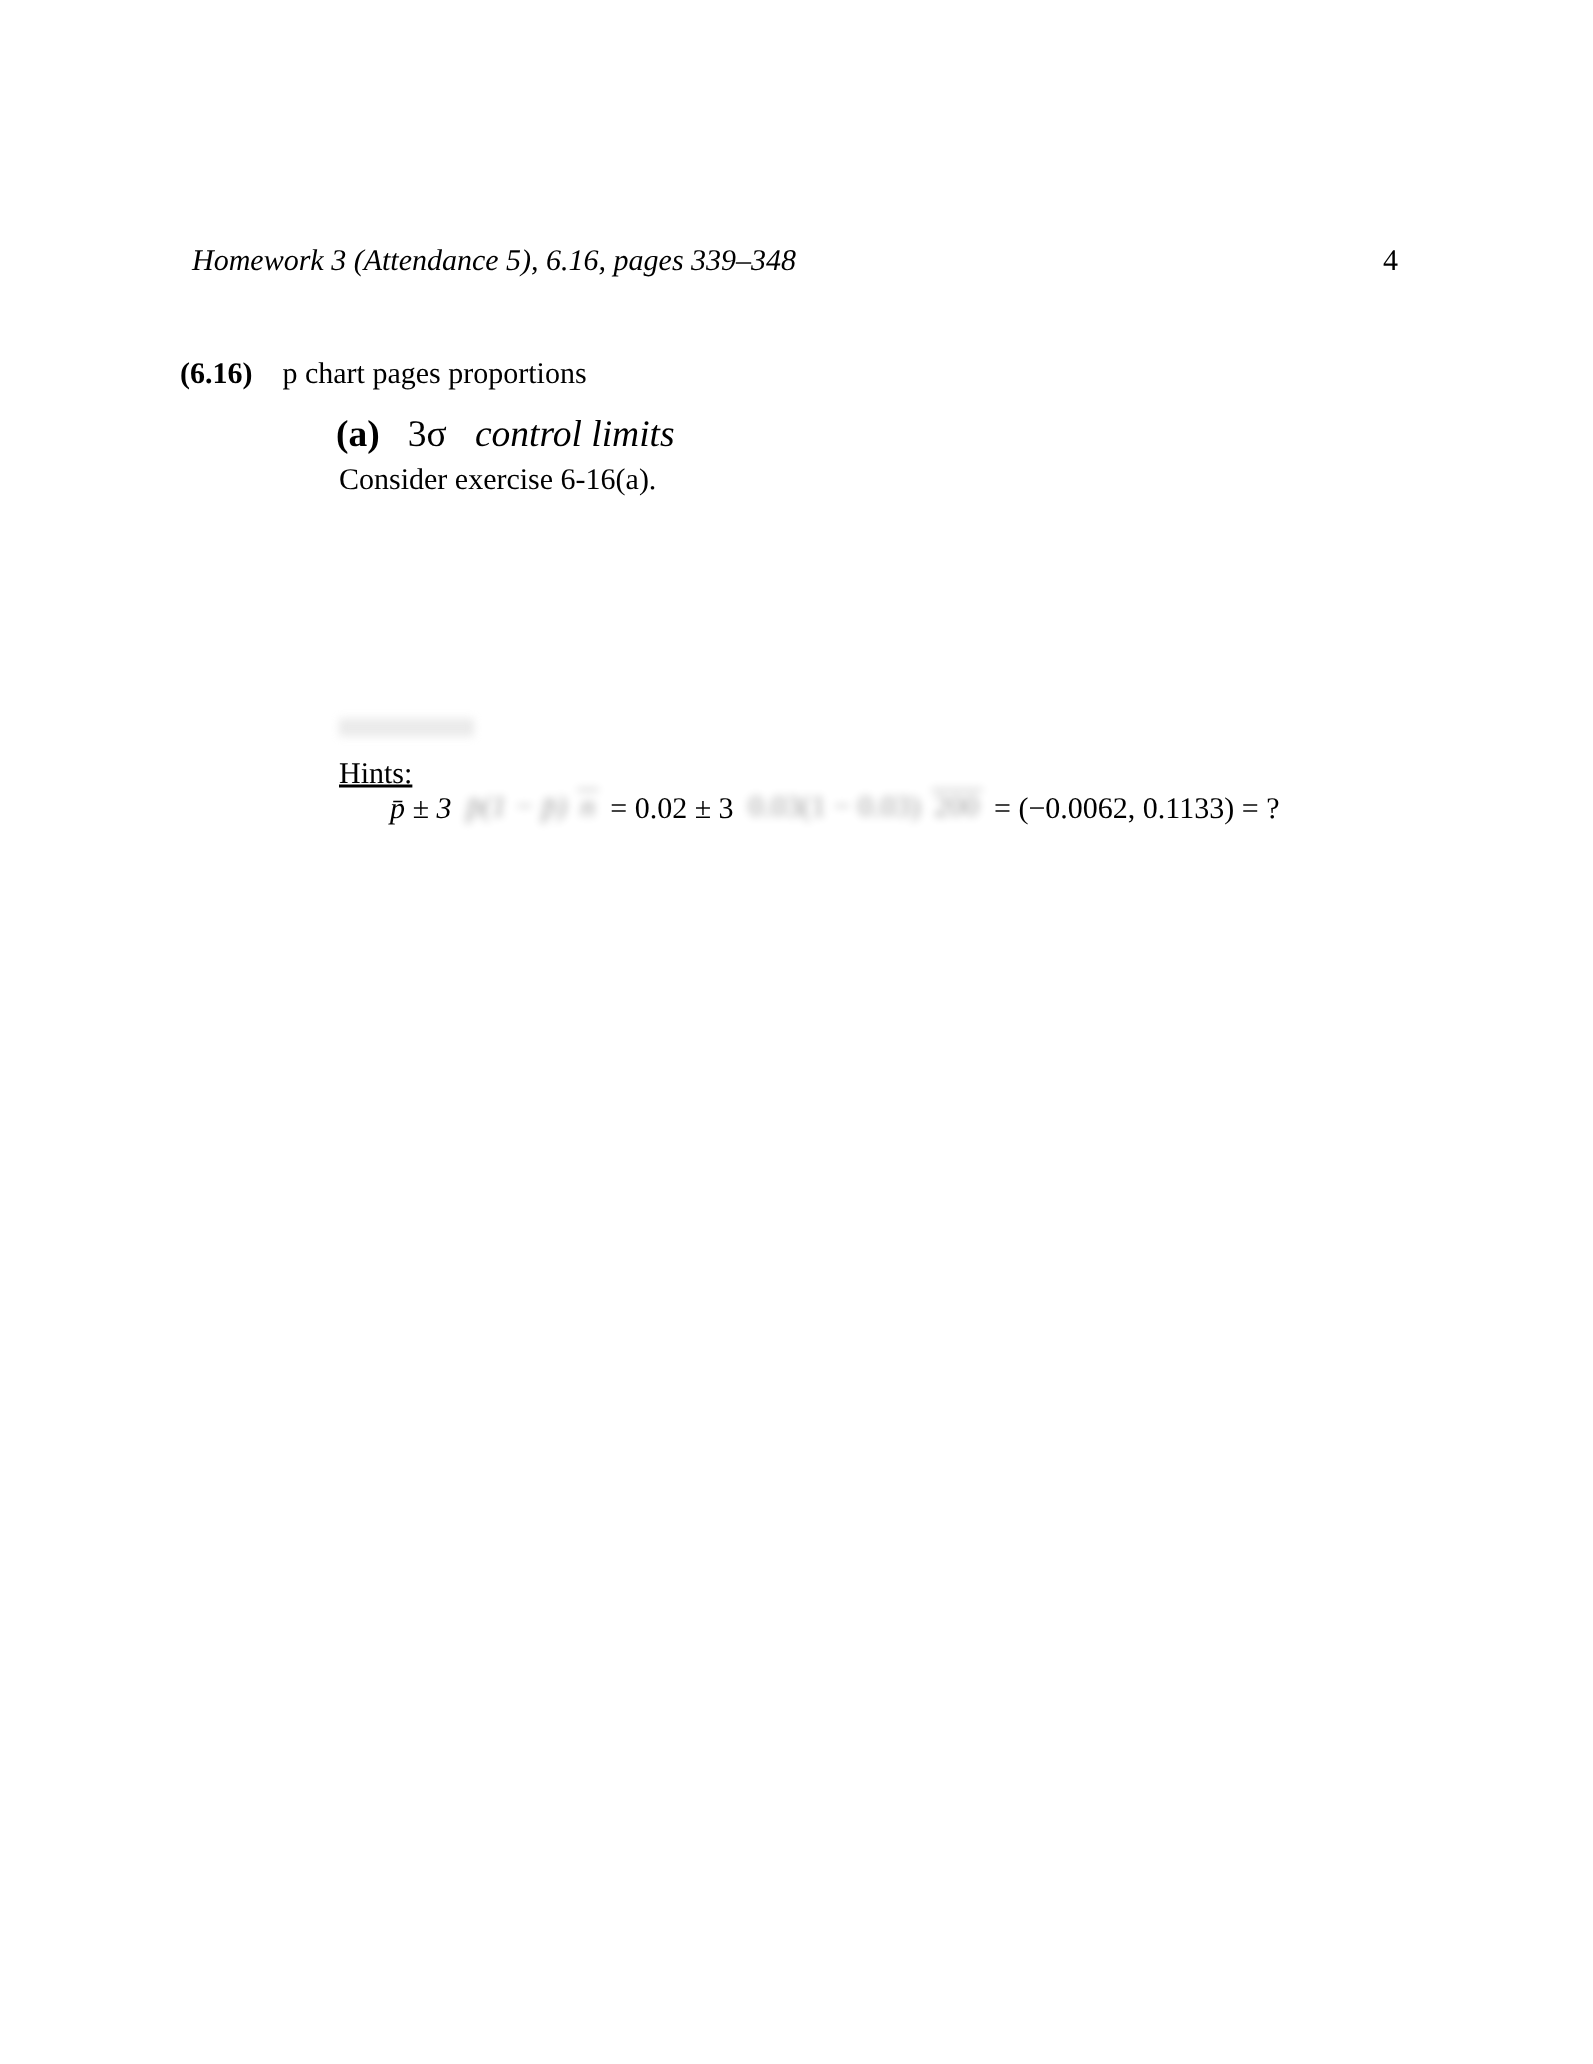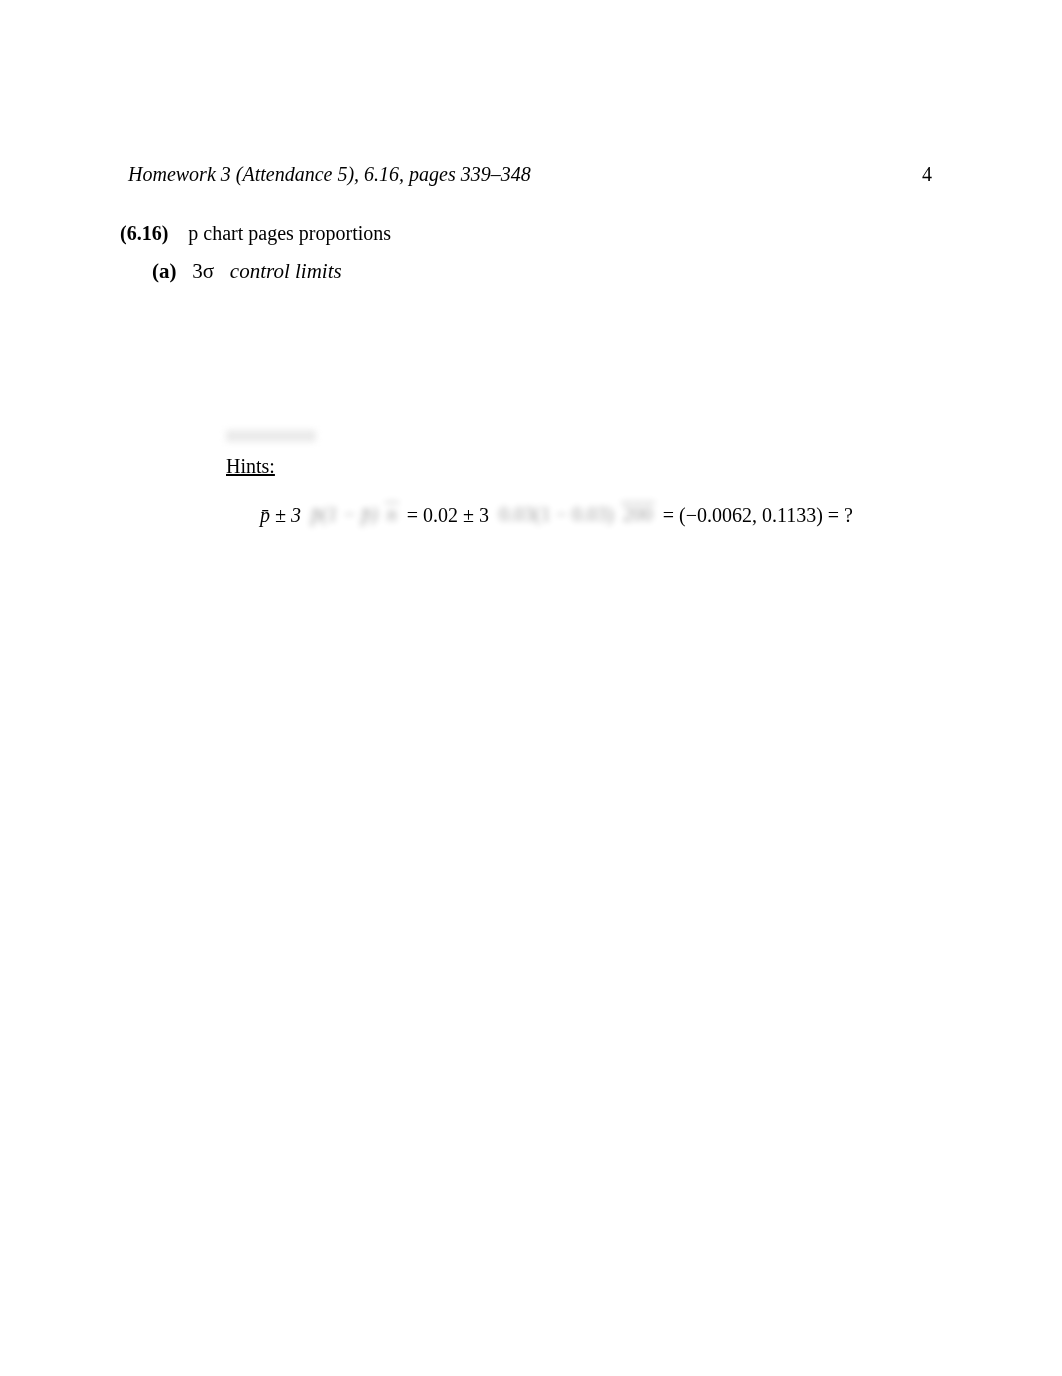--- a/index.html
+++ b/index.html
@@ -12,50 +12,49 @@
       position: relative;
     }
     .page {
       padding: 163px 120px 0 120px;
     }
     .header-row {
       display: flex;
       justify-content: space-between;
       font-style: italic;
       font-size: 20px;
-      margin-bottom: 36px;
+      margin-bottom: 52px;
       padding-left: 8px;
       padding-right: 10px;
     }
     .header-right { font-style: normal; }
     .problem-row {
       font-size: 20px;
       margin-bottom: 12px;
     }
     .label-bold { font-weight: bold; }
     .part-row {
-      margin-left: 32px;
-      font-size: 21px;
+      margin-left: 104px;
+      font-size: 25px;
       line-height: 1.35;
     }
     .part-body {
       margin-left: 106px;
       font-size: 20px;
       line-height: 1.35;
     }
     .italic { font-style: italic; }
     .hints-block {
       margin-left: 106px;
       margin-top: 145px;
       font-size: 20px;
       text-decoration: underline;
     }
     .equation {
       margin-left: 140px;
-      margin-top: 26px;
       font-size: 20px;
       display: flex;
       align-items: flex-start;
       gap: 4px;
       white-space: nowrap;
     }
     .frac {
       display: inline-flex;
       flex-direction: column;
       align-items: center;
@@ -84,20 +83,21 @@
   </div>
 
   <div class="part-row">
     <span class="label-bold">(a)</span>
     <span>&nbsp;</span>
     <span>3σ</span>
     <span>&nbsp;</span>
     <span class="italic">control limits</span>
   </div>
 
+  <div class="part-body">Consider exercise 6-16(a).</div>
 
   <div class="hints-block">
     <span class="slight-blur" style="width:90px;height:12px;background:#ccc;display:inline-block;margin-bottom:8px;"></span><br>
     <span>Hints:</span>
   </div>
 
   <div class="equation">
     <span class="italic">p̄ ± 3</span>
     <span class="frac slight-blur">
       <span class="num italic">p̄(1 − p̄)</span>

